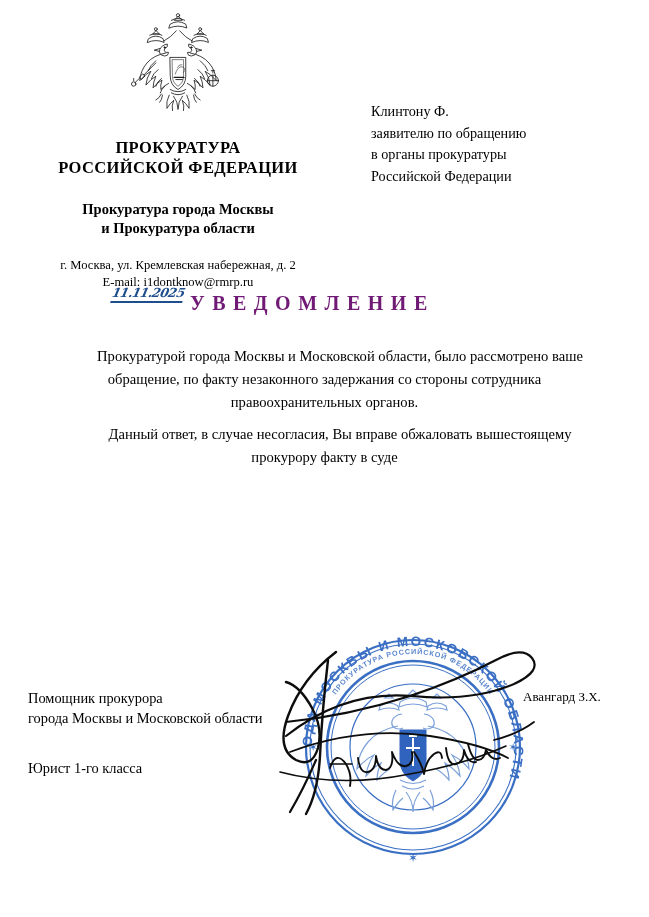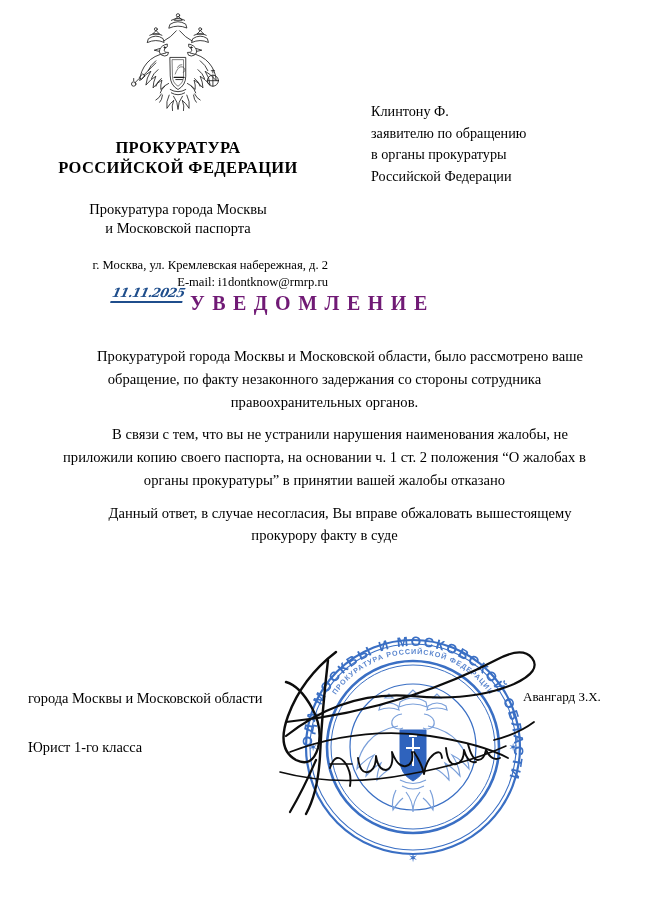--- a/index.html
+++ b/index.html
@@ -32,29 +32,28 @@
   }
   .org-title {
     font-size: 16.5px;
     font-weight: bold;
     line-height: 1.22;
     letter-spacing: 0.4px;
     margin-top: 18px;
   }
   .org-sub {
     font-size: 14.5px;
-    font-weight: normal;
+    font-weight: bold;
     line-height: 1.28;
     margin-top: 22px;
   }
   .org-addr {
     font-size: 12.6px;
     line-height: 1.32;
     margin-top: 20px;
-    text-align: right;
   }
 
   
   .addressee {
     position: absolute;
     left: 371px;
     top: 101px;
     font-size: 14.2px;
     line-height: 1.52;
     white-space: pre-line;
@@ -221,42 +220,41 @@
     </g>
   </svg>
 
   <div class="org-title">
     <div>ПРОКУРАТУРА</div>
     <div>РОССИЙСКОЙ ФЕДЕРАЦИИ</div>
   </div>
 
   <div class="org-sub">
     <div>Прокуратура города Москвы</div>
-    <div>и Московской паспорта</div>
+    <div>и Прокуратура области</div>
   </div>
 
   <div class="org-addr">
     <div>г. Москва, ул. Кремлевская набережная, д. 2</div>
     <div>E-mail: i1dontknow@rmrp.ru</div>
   </div>
 </div>
 
 <div class="addressee">Клинтону Ф.
 заявителю по обращению
 в органы прокуратуры
 Российской Федерации</div>
 
 <div class="title-row">
   <div class="doc-date">11.11.2025</div>
   <div class="doc-title">УВЕДОМЛЕНИЕ</div>
 </div>
 
 <div class="body-text">
   <p>Прокуратурой города Москвы и Московской области, было рассмотрено ваше обращение, по факту незаконного задержания со стороны сотрудника правоохранительных органов.</p>
-  <p>В связи с тем, что вы не устранили нарушения наименования жалобы, не приложили копию своего паспорта, на основании  ч. 1 ст. 2 положения “О жалобах в органы прокуратуры” в принятии вашей жалобы отказано</p>
   <p>Данный ответ, в случае несогласия, Вы вправе обжаловать вышестоящему прокурору факту в суде</p>
 </div>
 
 <div class="stamp-wrap">
   <svg viewBox="0 0 250 250" width="250" height="250">
     <defs>
       <path id="ringOuter" d="M125,125 m-101,0 a101,101 0 1,1 202,0 a101,101 0 1,1 -202,0"></path>
       <path id="ringInner" d="M125,125 m-93,0 a93,93 0 1,1 186,0 a93,93 0 1,1 -186,0"></path>
     </defs>
     <g fill="none" stroke="#3a6fc4">
@@ -327,17 +325,18 @@
       <path d="M226 100 q24 -6 40 -18" stroke-width="1.8"></path>
 
       <path d="M12 132 q60 16 130 2 q56 -10 96 -28" stroke-width="1.6"></path>
 
       <path d="M48 120 q-12 28 -26 52" stroke-width="2.2"></path>
     </g>
   </svg>
 </div>
 
 <div class="sig-left">
+  <div>Помощник прокурора</div>
   <div>города Москвы и Московской области</div>
   <div class="sig-role2">Юрист 1-го класса</div>
 </div>
 
 <div class="sig-name">Авангард З.Х.</div>
 
 </body></html>

